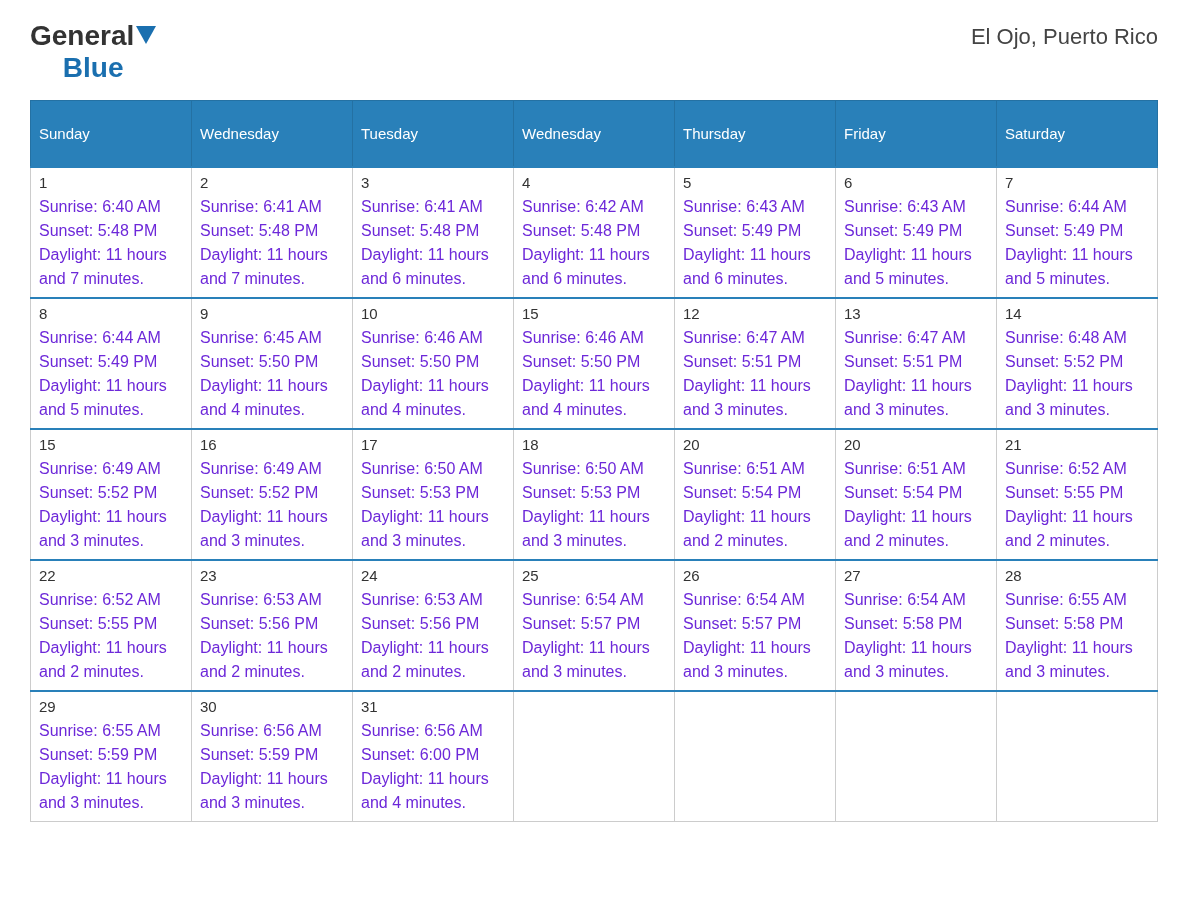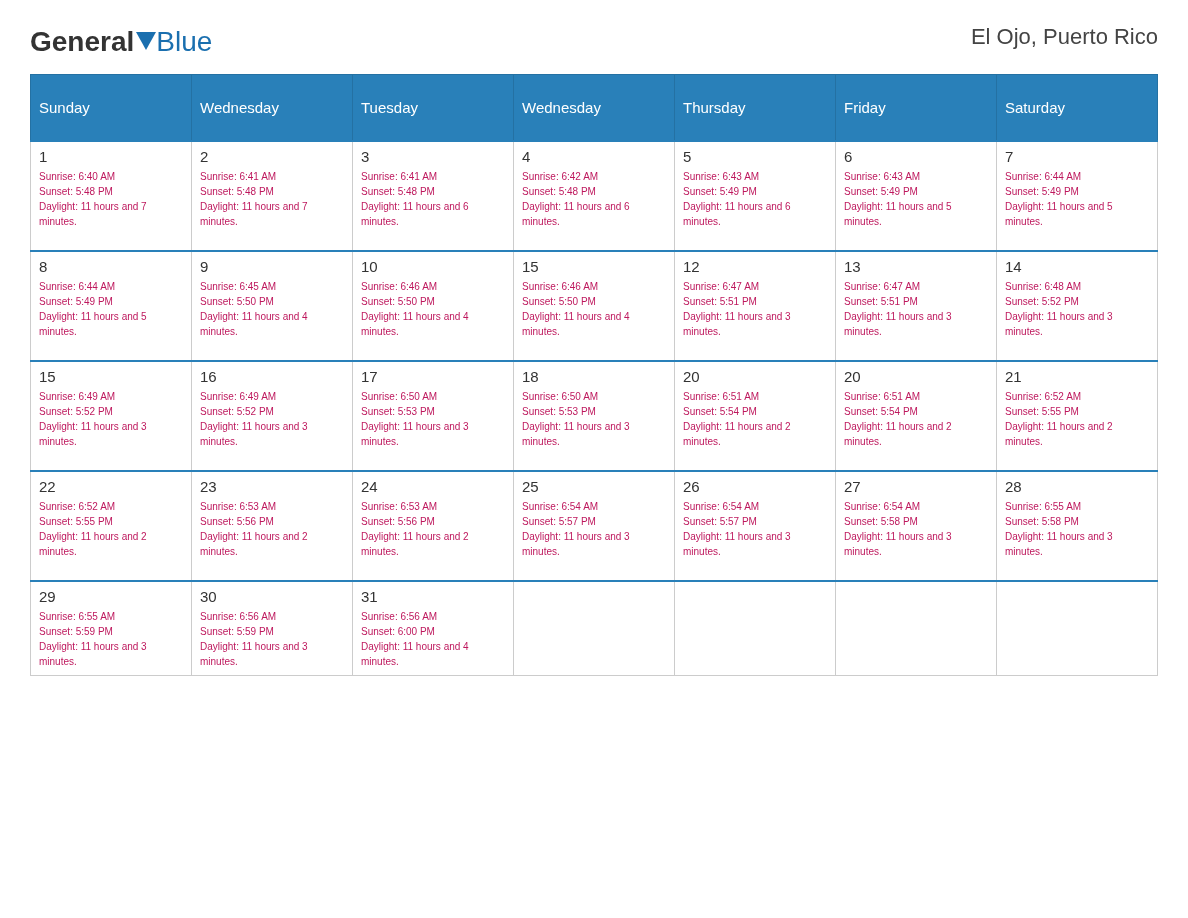--- a/index.html
+++ b/index.html
@@ -16,28 +16,27 @@
       align-items: flex-start;
       margin-bottom: 16px;
     }
     .logo-text-general {
       font-size: 28px;
       font-weight: bold;
       color: #333;
     }
     .logo-text-blue {
       font-size: 28px;
-      font-weight: normal;
+      font-weight: bold;
       color: #1a6faf;
     }
     .logo-wrapper {
       display: flex;
-      flex-direction: row;
+      flex-direction: column;
       align-items: center;
-      margin-top: 6px;
     }
     .logo-top-row {
       display: flex;
       align-items: center;
     }
     .title-block {
       text-align: right;
     }
     .month-year {
       font-size: 48px;
@@ -72,23 +71,23 @@
       font-size: 13px;
       color: #333;
       height: 110px;
     }
     .day-number {
       font-size: 15px;
       font-weight: normal;
       margin-bottom: 4px;
     }
     .day-detail {
-      font-size: 10px;
+      font-size: 16px;
       line-height: 1.5;
-      color: #be185d;
+      color: #6d28d9;
     }
     tbody tr:last-child td {
       height: auto;
       margin-top: 31px;
     }
   </style>
 </head>
 <body>
 
 <div class="header">

